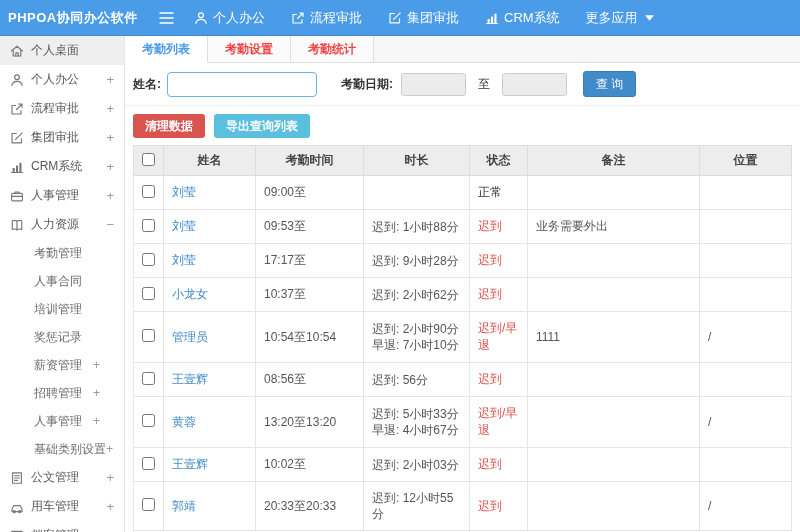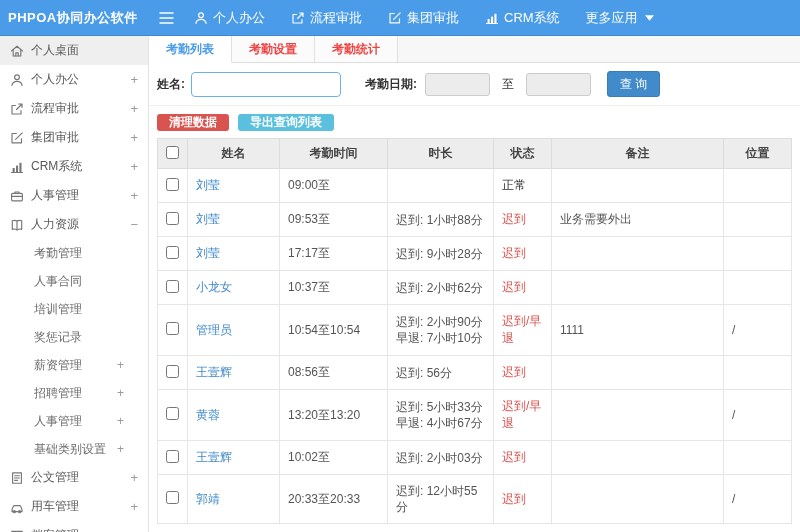--- a/index.html
+++ b/index.html
@@ -18,21 +18,21 @@
     border-bottom:1px solid rgba(0,0,0,.12);
   }
   .logo{width:158px; padding-left:8px; font-size:13px; font-weight:bold; letter-spacing:.5px;}
   .hamburger{width:18px; height:14px; display:inline-flex; align-items:center; cursor:pointer; margin-right:18px;}
   .topnav{display:flex; align-items:center; gap:26px;}
   .nav-item{display:flex; align-items:center; gap:5px; font-size:13px; cursor:pointer; white-space:nowrap;}
   .nav-item .icn{display:inline-flex; align-items:center;}
   .nav-item .caret{display:inline-flex; align-items:center; margin-left:2px;}
   
   .shell{display:flex; height:496px;}
-  .sidebar{width:149px; background:#fff; border-right:1px solid #e4e4e4; overflow:hidden; flex:none;}
+  .sidebar{width:125px; background:#fff; border-right:1px solid #e4e4e4; overflow:hidden; flex:none;}
   .side-item{height:29px; display:flex; align-items:center; gap:7px; padding:0 10px; color:#595959; cursor:pointer; white-space:nowrap;}
   .side-item.active{background:#efefef;}
   .side-item .icn{display:inline-flex; align-items:center; color:#777;}
   .expand{margin-left:auto; color:#9a9a9a; font-size:13px;}
   .side-sub{list-style:none;}
   .side-subitem{height:28px; display:flex; align-items:center; padding:0 24px 0 34px; color:#6b6b6b; cursor:pointer; white-space:nowrap;}
   .side-subitem .expand{font-size:12px;}
   .main{flex:1; display:flex; flex-direction:column; background:#fff; min-width:0;}
   
   .tabbar{height:27px; background:#f7f7f7; border-bottom:1px solid #ddd; display:flex;}
@@ -41,21 +41,21 @@
   
   .search-row{display:flex; align-items:center; padding:8px 8px; border-bottom:1px solid #f0f0f0;}
   .search-row label{font-weight:bold; color:#333; white-space:nowrap;}
   .name-input{width:150px; height:25px; border:1px solid #6fb0e8; border-radius:4px; padding:0 6px; margin-left:6px; outline:none; font-size:12px;}
   .date-label{margin-left:24px;}
   .date-input{width:65px; height:23px; background:#ececec; border:1px solid #ccc; border-radius:3px; margin-left:8px; padding:0 5px; font-size:12px;}
   .to-label{margin:0 4px 0 12px; font-weight:normal !important;}
   .query-btn{margin-left:16px; background:var(--primary); color:#fff; border:1px solid #3a7cb5; border-radius:3px; height:26px; padding:0 12px; font-size:12px; font-weight:normal; cursor:pointer; white-space:nowrap;}
   
   .btn-row{display:flex; gap:9px; padding:8px 8px 7px 8px;}
-  .btn{border:none; border-radius:3px; color:#fff; height:17px; padding:0 12px; font-size:12px; font-weight:bold; cursor:pointer; white-space:nowrap;}
+  .btn{border:none; border-radius:3px; color:#fff; height:24px; padding:0 12px; font-size:12px; font-weight:bold; cursor:pointer; white-space:nowrap;}
   .btn-danger{background:var(--danger);}
   .btn-info{background:var(--info);}
   
   .table-wrap{padding:0 8px; flex:1; overflow:hidden;}
   table{width:100%; border-collapse:collapse; table-layout:fixed;}
   th{background:#ededed; border:1px solid #ddd; padding:6px 8px; text-align:center; font-weight:bold; color:#444; font-size:12px;}
   td{border:1px solid #e6e6e6; padding:8px 8px; vertical-align:middle; color:#555; font-size:12px; overflow:hidden;}
   td.cb,th.cb{text-align:center; padding:6px 2px;}
   input[type=checkbox]{width:13px; height:13px; cursor:pointer;}
   .name-link{color:var(--link); text-decoration:none; cursor:pointer;}

